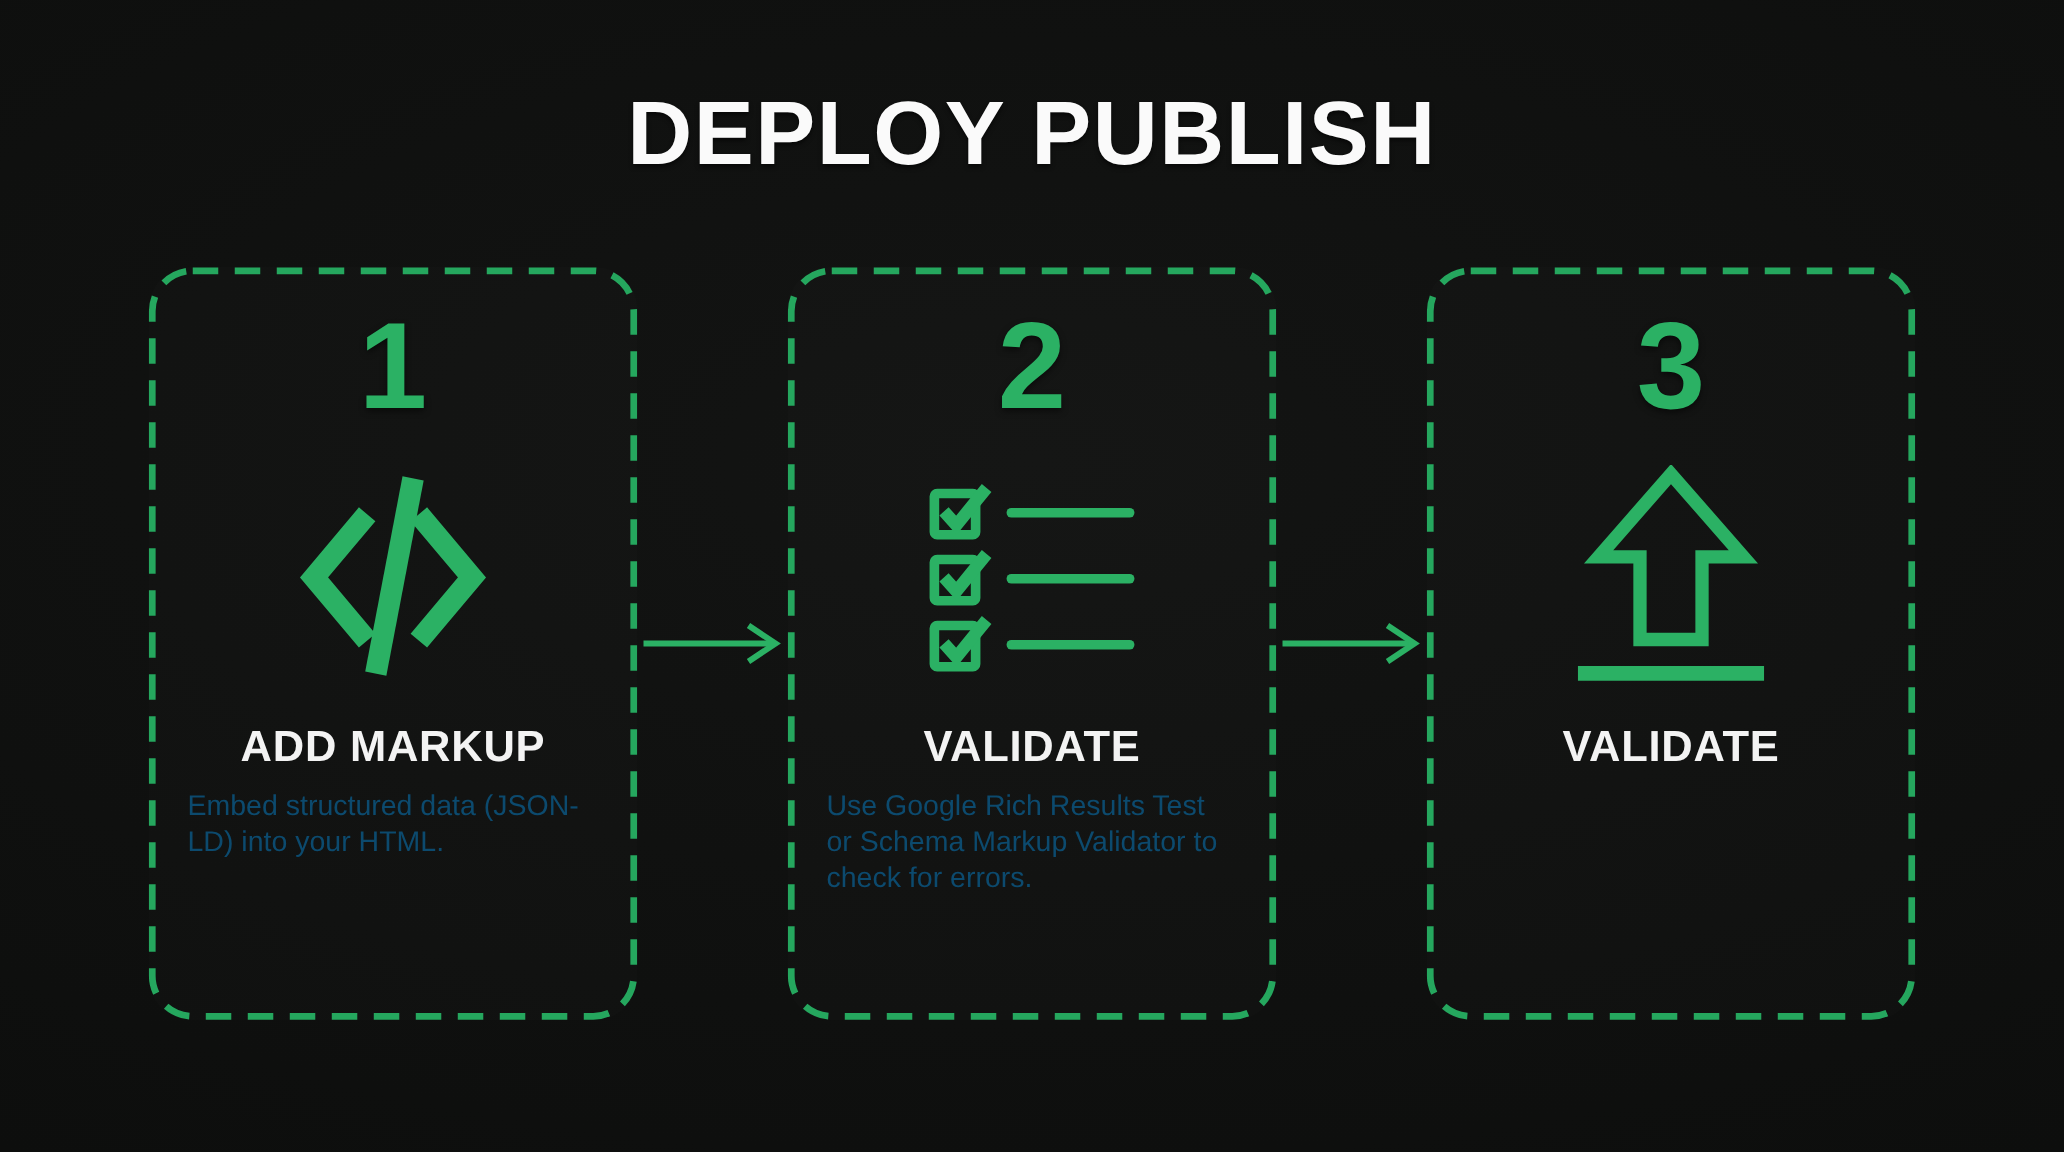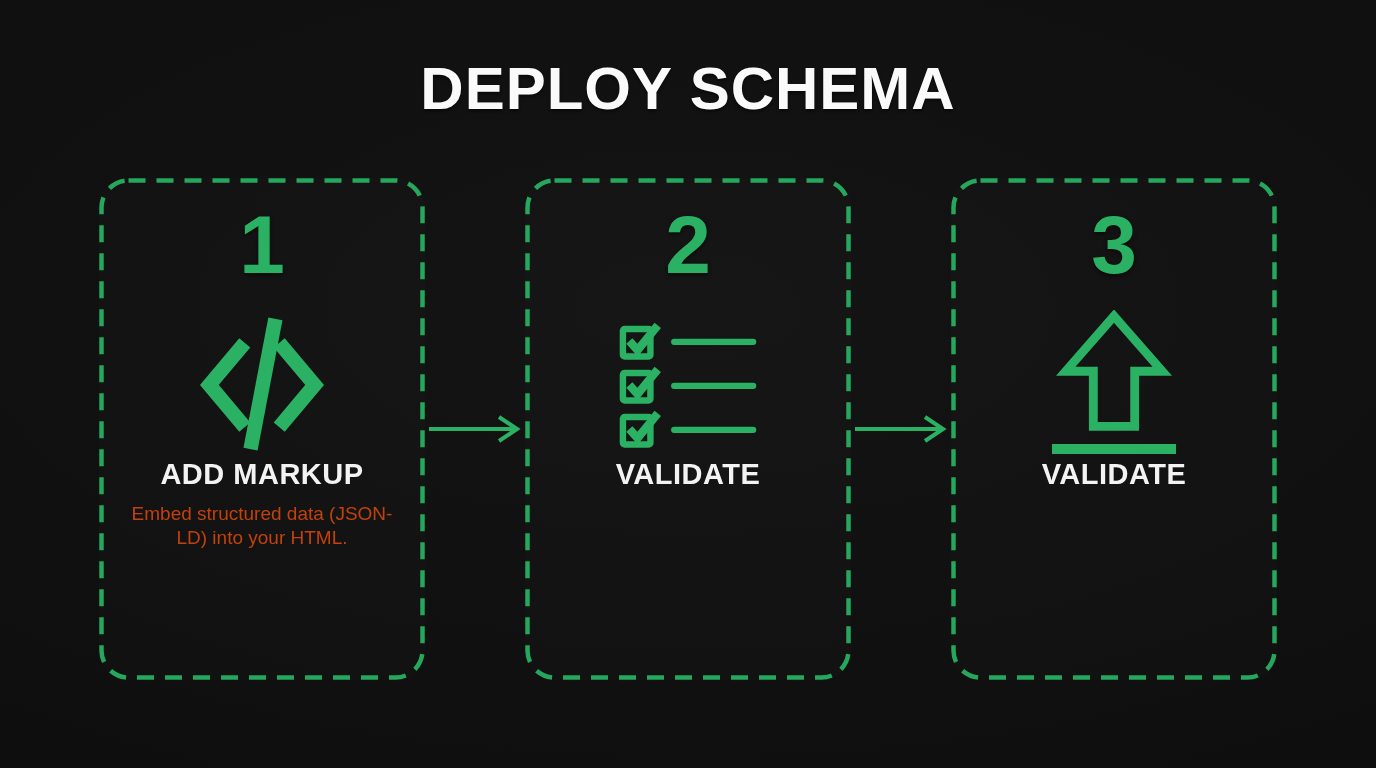--- a/index.html
+++ b/index.html
@@ -57,54 +57,54 @@
 
   .icon-wrap {
     margin-top: 22px;
     height: 152px;
     display: flex;
     align-items: center;
     justify-content: center;
   }
 
   .step-title {
+    margin-top: 24px;
     color: #f3f3f3;
     font-size: 29px;
     font-weight: 800;
     letter-spacing: 0.5px;
     line-height: 1;
   }
 
   .step-desc {
     margin-top: 13px;
     padding: 0 18px;
     max-width: 310px;
-    color: #c2410c;
+    color: #0c4a6e;
     font-size: 19px;
     line-height: 1.25;
-    text-align: center;
   }
 
   .connector {
     width: 100px;
     display: flex;
     align-items: center;
     justify-content: center;
     flex: 0 0 auto;
   }
   .connector svg { display: block; }
 
   .g-stroke { stroke: #2bb164; fill: none; }
 </style>
 </head>
 <body>
 
 <div class="page">
 
-  <h1 class="title">DEPLOY SCHEMA</h1>
+  <h1 class="title">DEPLOY PUBLISH</h1>
 
   <div class="flow">
 
     <section class="card">
       <svg class="card-border" viewBox="0 0 326 502">
         <rect x="2.5" y="2.5" width="321" height="497" rx="27" fill="none" stroke="#25a75e" stroke-width="4.5" stroke-dasharray="17 11"></rect>
       </svg>
       <div class="step-number">1</div>
       <div class="icon-wrap">
         <svg width="134" height="144" viewBox="0 0 140 150">
@@ -139,20 +139,21 @@
           <rect class="g-stroke" x="4" y="60" width="30" height="30" rx="2" stroke-width="7"></rect>
           <polyline class="g-stroke" points="11,73 20,83 42,56" stroke-width="9" stroke-linecap="butt" stroke-linejoin="miter"></polyline>
           <line class="g-stroke" x1="60" y1="74" x2="146" y2="74" stroke-width="7" stroke-linecap="round"></line>
 
           <rect class="g-stroke" x="4" y="108" width="30" height="30" rx="2" stroke-width="7"></rect>
           <polyline class="g-stroke" points="11,121 20,131 42,104" stroke-width="9" stroke-linecap="butt" stroke-linejoin="miter"></polyline>
           <line class="g-stroke" x1="60" y1="122" x2="146" y2="122" stroke-width="7" stroke-linecap="round"></line>
         </svg>
       </div>
       <h2 class="step-title">VALIDATE</h2>
+      <p class="step-desc">Use Google Rich Results Test or Schema Markup Validator to check for errors.</p>
     </section>
 
     <div class="connector">
       <svg width="96" height="32" viewBox="0 0 96 32">
         <line class="g-stroke" x1="2" y1="16" x2="88" y2="16" stroke-width="4"></line>
         <polyline class="g-stroke" points="72,4 90,16 72,28" stroke-width="4" stroke-linecap="butt" stroke-linejoin="miter"></polyline>
       </svg>
     </div>
 
     <section class="card">

